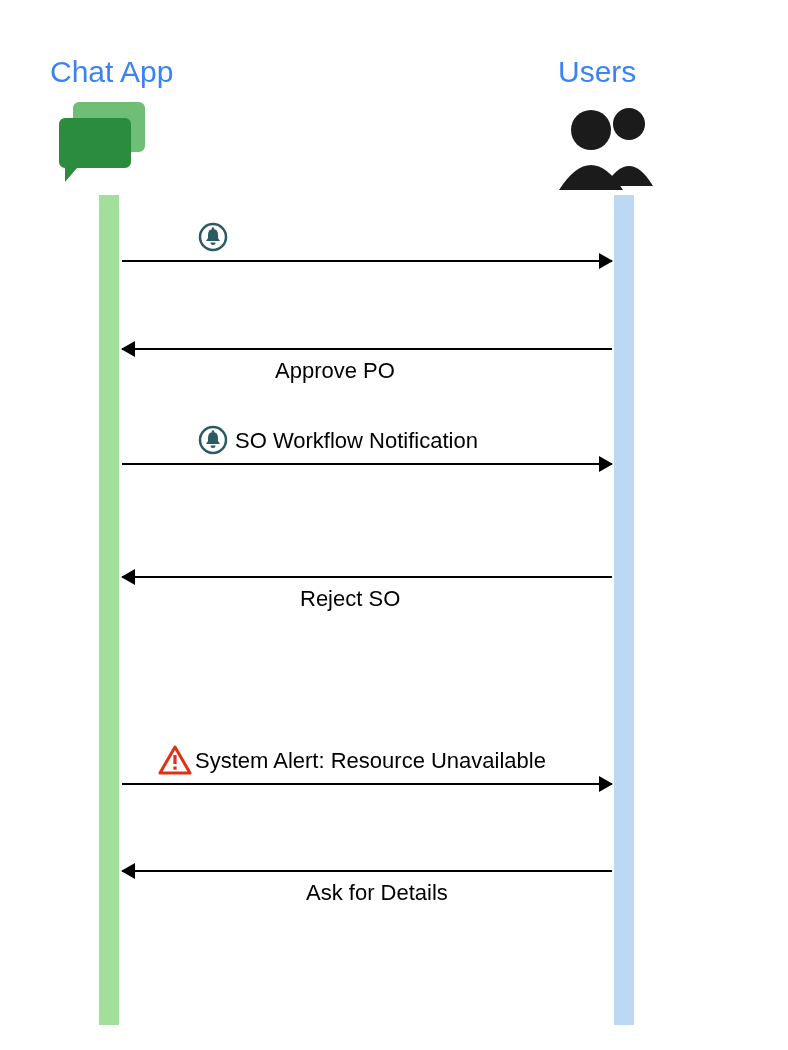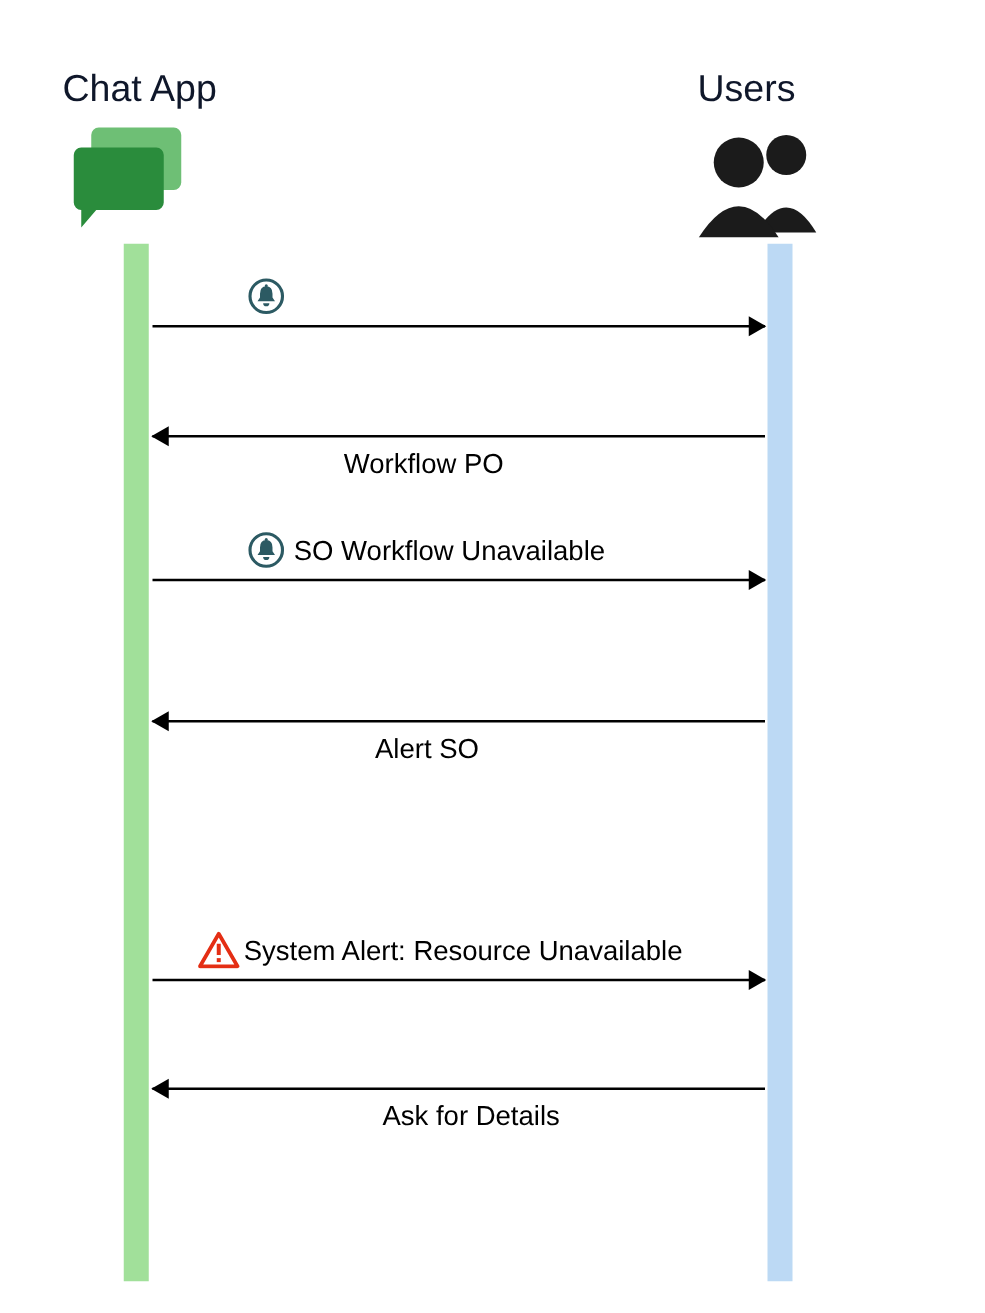--- a/index.html
+++ b/index.html
@@ -12,21 +12,21 @@
     overflow: hidden;
   }
   .canvas {
     position: relative;
     width: 788px;
     height: 1050px;
   }
   .heading {
     position: absolute;
     font-size: 30px;
-    color: #0f172a;
+    color: #3b82f6;
   }
   .lifeline {
     position: absolute;
     width: 20px;
     top: 195px;
     height: 830px;
   }
   .lifeline.green { background: #a1e09a; }
   .lifeline.blue { background: #bcd9f4; }
   .icon-holder { position: absolute; }
@@ -102,39 +102,39 @@
       <circle cx="15" cy="6.5" r="1.2" fill="#2c5a63"></circle>
     </svg>
   </div>
   <div class="arrow" style="left:122px; top:260px; width:490px;">
     <div class="head-right"></div>
   </div>
 
   <div class="arrow" style="left:122px; top:348px; width:490px;">
     <div class="head-left"></div>
   </div>
-  <div class="msg-label" style="left:275px; top:358px;">Workflow PO</div>
+  <div class="msg-label" style="left:275px; top:358px;">Approve PO</div>
 
   <div class="msg-icon" style="left:198px; top:425px;">
     <svg width="30" height="30" viewBox="0 0 30 30">
       <circle cx="15" cy="15" r="13" fill="none" stroke="#2c5a63" stroke-width="2.5"></circle>
       <path d="M15 7 q-5 0 -5 6 v3 l-2 3 h14 l-2 -3 v-3 q0 -6 -5 -6 z" fill="#2c5a63"></path>
       <path d="M12.5 20.5 a2.5 2.5 0 0 0 5 0" fill="#2c5a63"></path>
       <circle cx="15" cy="6.5" r="1.2" fill="#2c5a63"></circle>
     </svg>
   </div>
-  <div class="msg-label" style="left:235px; top:428px;">SO Workflow Unavailable</div>
+  <div class="msg-label" style="left:235px; top:428px;">SO Workflow Notification</div>
   <div class="arrow" style="left:122px; top:463px; width:490px;">
     <div class="head-right"></div>
   </div>
 
   <div class="arrow" style="left:122px; top:576px; width:490px;">
     <div class="head-left"></div>
   </div>
-  <div class="msg-label" style="left:300px; top:586px;">Alert SO</div>
+  <div class="msg-label" style="left:300px; top:586px;">Reject SO</div>
 
   <div class="msg-icon" style="left:158px; top:745px;">
     <svg width="34" height="30" viewBox="0 0 34 30">
       <path d="M17 2 L32 28 L2 28 Z" fill="none" stroke="#e42e14" stroke-width="3" stroke-linejoin="round"></path>
       <rect x="15.4" y="10" width="3.2" height="9" fill="#e42e14"></rect>
       <rect x="15.4" y="21.5" width="3.2" height="3.2" fill="#e42e14"></rect>
     </svg>
   </div>
   <div class="msg-label" style="left:195px; top:748px;">System Alert: Resource Unavailable</div>
   <div class="arrow" style="left:122px; top:783px; width:490px;">

